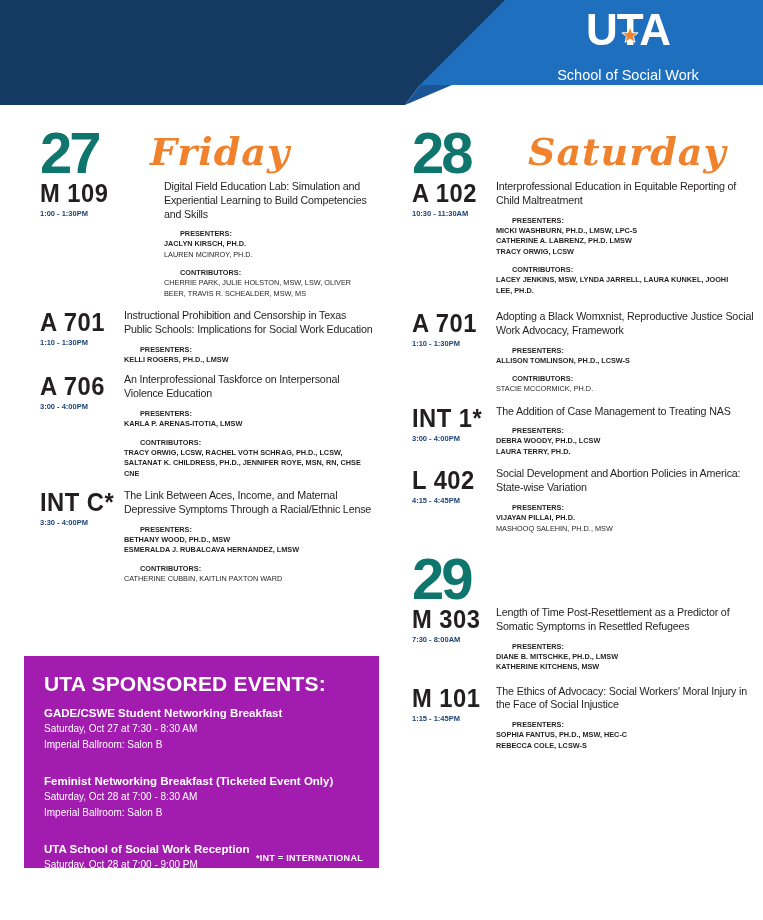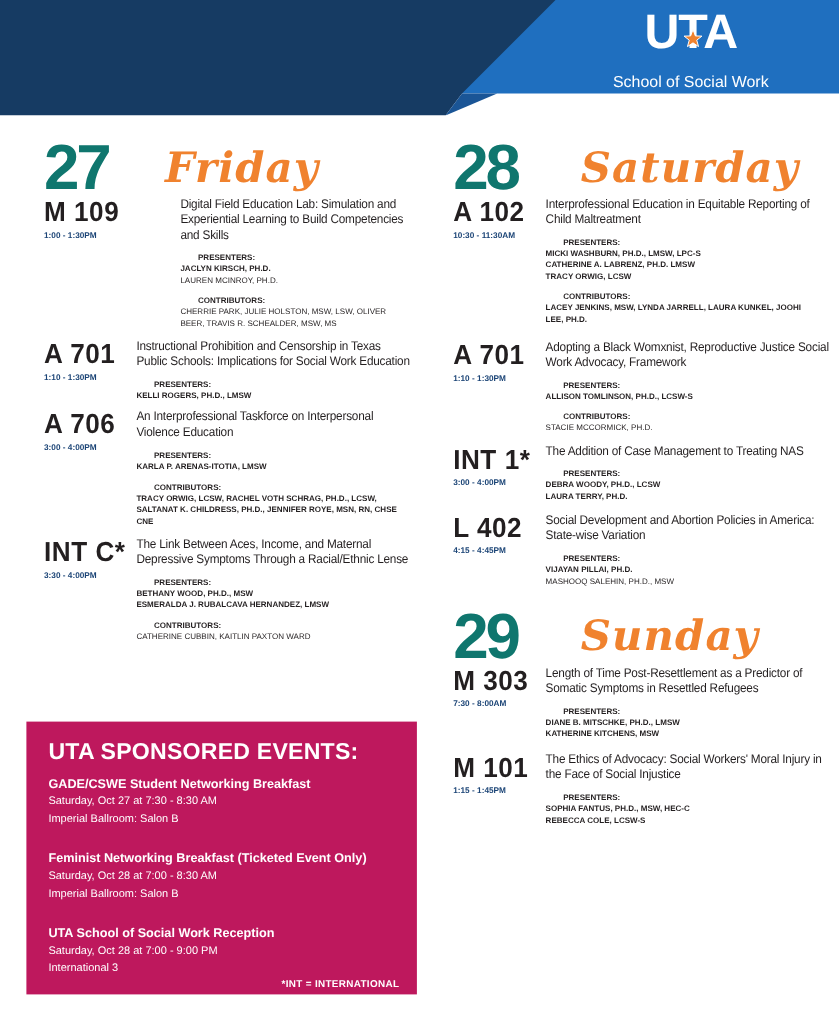--- a/index.html
+++ b/index.html
@@ -31,21 +31,21 @@
   .sess-left { width: 84px; flex: none; }
   .room { font-family: "Liberation Sans", sans-serif; font-weight: bold; font-size: 25px; line-height: 26px; color: #231f20; white-space: nowrap; letter-spacing: 0.5px; transform: scaleX(0.95); transform-origin: left; }
   .time { font-family: "Liberation Sans", sans-serif; font-weight: bold; font-size: 7.5px; line-height: 12px; color: #1b4476; margin-top: 2px; white-space: nowrap; }
   .sess-right { flex: 1; padding-left: 0px; }
   .sess-title { font-family: "Liberation Sans", sans-serif; font-size: 11.4px; line-height: 13.8px; color: #231f20; letter-spacing: -0.2px; transform: scaleX(0.94); transform-origin: left; width: 106%; }
   .label { font-family: "Liberation Sans", sans-serif; font-weight: bold; font-size: 7.3px; line-height: 10px; color: #231f20; margin-top: 8px; margin-left: 16px; }
   .name { font-family: "Liberation Sans", sans-serif; font-size: 7.3px; line-height: 10.5px; color: #231f20; }
   .name.bold { font-weight: bold; }
 
   
-  .events { position: absolute; left: 24px; top: 656px; width: 355px; height: 248px; background: #be185d; color: #fff; padding: 16px 0 0 20px; }
+  .events { position: absolute; left: 24px; top: 656px; width: 355px; height: 212px; background: #a21caf; color: #fff; padding: 16px 0 0 20px; }
   .events-title { font-family: "Liberation Sans", sans-serif; font-weight: bold; font-size: 21px; line-height: 24px; letter-spacing: 0.2px; margin-bottom: 9px; }
   .event { margin-bottom: 20px; }
   .event-name { font-family: "Liberation Sans", sans-serif; font-weight: bold; font-size: 11.5px; line-height: 16px; white-space: nowrap; }
   .event-line { font-family: "Liberation Sans", sans-serif; font-size: 10px; line-height: 16px; white-space: nowrap; }
   .footnote { position: absolute; right: 16px; bottom: 4px; font-family: "Liberation Sans", sans-serif; font-weight: bold; font-size: 9px; line-height: 12px; letter-spacing: 0.3px; }
 </style>
 </head>
 <body>
 
 <div class="header">
@@ -183,21 +183,20 @@
     <div class="sess-right">
       <div class="sess-title">Social Development and Abortion Policies in America: State-wise Variation</div>
       <div class="label">PRESENTERS:</div>
       <div class="name bold">VIJAYAN PILLAI, PH.D.</div>
       <div class="name">MASHOOQ SALEHIN, PH.D., MSW</div>
     </div>
   </div>
 
   <div class="day-head" style="margin-top:12px;">
     <div class="day-num">29</div>
-    <div class="day-name" style="left:68px;">Sunday</div>
   </div>
 
   <div class="session">
     <div class="sess-left">
       <div class="room">M 303</div>
       <div class="time">7:30 - 8:00AM</div>
     </div>
     <div class="sess-right">
       <div class="sess-title">Length of Time Post-Resettlement as a Predictor of Somatic Symptoms in Resettled Refugees</div>
       <div class="label">PRESENTERS:</div>

